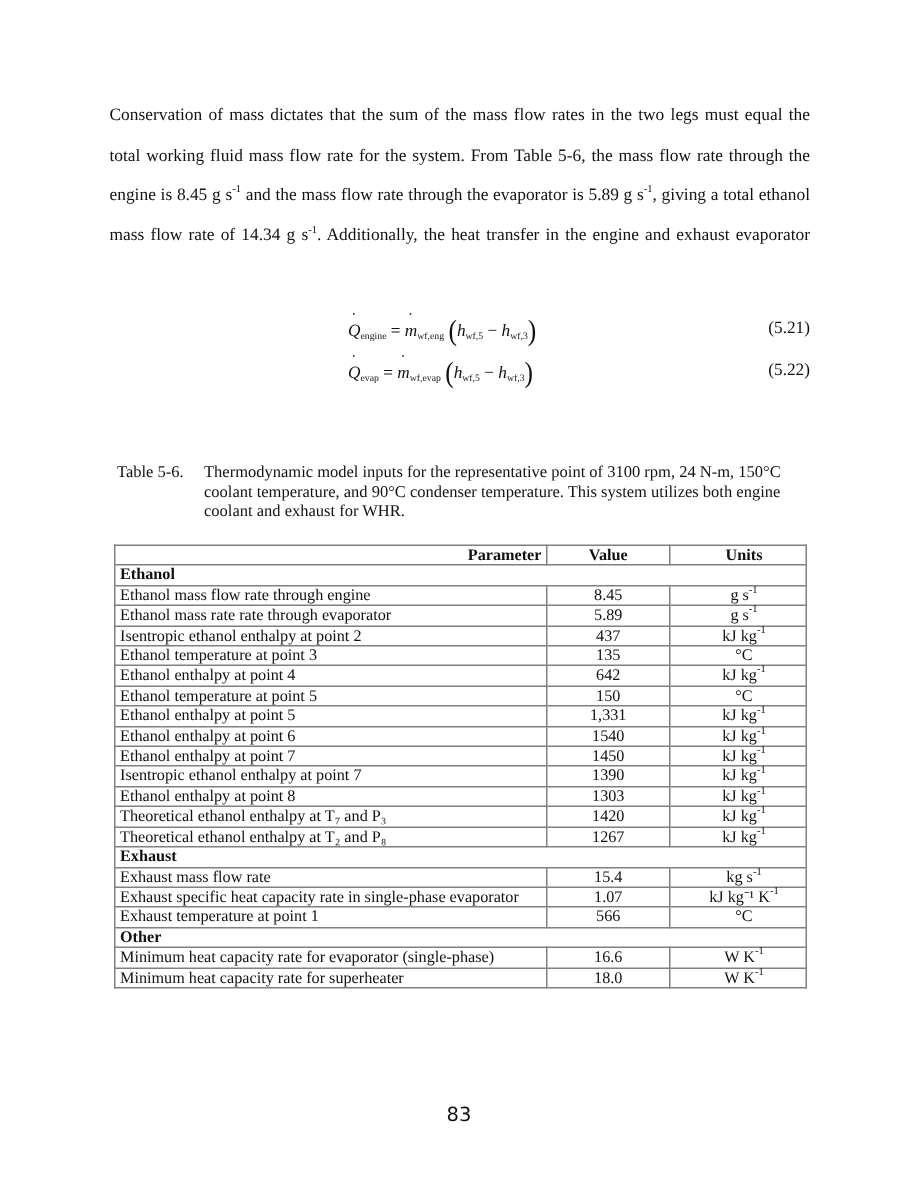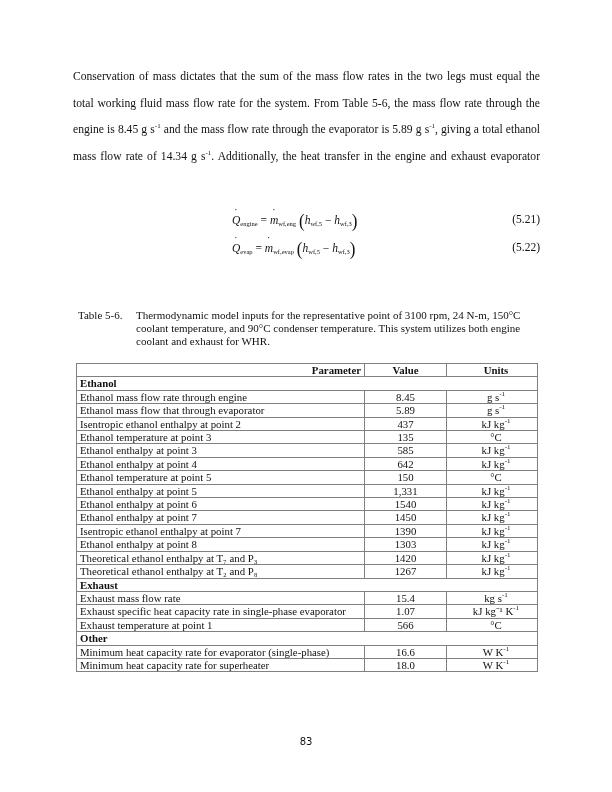--- a/index.html
+++ b/index.html
@@ -21,21 +21,21 @@
   .caption .cap-label { position: absolute; left: 0; top: 0; }
   .caption .cap-text { position: absolute; left: 58px; top: 0; width: 395px; }
   table { position: absolute; left: 76px; top: 363px; width: 462px; border-collapse: collapse;
           font-size: 10.8px; line-height: 12.4px; }
   td, th { border: 1px solid #808080; padding: 0 3px; vertical-align: top; }
   th { font-weight: bold; text-align: right; }
   td.val, th.val { text-align: center; width: 75px; }
   td.unit, th.unit { text-align: center; width: 76px; padding-left: 11px; }
   tr.section td { font-weight: bold; margin-top: 20px; }
   .footer { position: absolute; left: 0; width: 612px; top: 736px; text-align: center;
-            font-family: "DejaVu Sans", sans-serif; font-size: 10px; }
+            font-family: "DejaVu Sans", sans-serif; font-size: 13px; }
 </style>
 </head>
 <body>
 
 <div class="para">
   <span class="line j">Conservation of mass dictates that the sum of the mass flow rates in the two legs must equal the</span>
   <span class="line j">total working fluid mass flow rate for the system. From Table 5-6, the mass flow rate through the</span>
   <span class="line j"><span>engine is 8.45 g s</span><sup>-1</sup><span> and the mass flow rate through the evaporator is 5.89 g s</span><sup>-1</sup><span>, giving a total ethanol</span></span>
   <span class="line j"><span>mass flow rate of 14.34 g s</span><sup>-1</sup><span>. Additionally, the heat transfer in the engine and exhaust evaporator</span></span>
 </div>
@@ -80,38 +80,33 @@
   <tbody id="tbody">
       <tr class="section">
         <td colspan="3">Ethanol</td>
       </tr>
       <tr>
         <td>Ethanol mass flow rate through engine</td>
         <td class="val">8.45</td>
         <td class="unit"><span>g s</span><sup>-1</sup></td>
       </tr>
       <tr>
-        <td>Ethanol mass flow that through evaporator</td>
+        <td>Ethanol mass rate rate through evaporator</td>
         <td class="val">5.89</td>
         <td class="unit"><span>g s</span><sup>-1</sup></td>
       </tr>
       <tr>
         <td>Isentropic ethanol enthalpy at point 2</td>
         <td class="val">437</td>
         <td class="unit"><span>kJ kg</span><sup>-1</sup></td>
       </tr>
       <tr>
         <td>Ethanol temperature at point 3</td>
         <td class="val">135</td>
         <td class="unit"><span>°C</span><sup></sup></td>
-      </tr>
-      <tr>
-        <td>Ethanol enthalpy at point 3</td>
-        <td class="val">585</td>
-        <td class="unit"><span>kJ kg</span><sup>-1</sup></td>
       </tr>
       <tr>
         <td>Ethanol enthalpy at point 4</td>
         <td class="val">642</td>
         <td class="unit"><span>kJ kg</span><sup>-1</sup></td>
       </tr>
       <tr>
         <td>Ethanol temperature at point 5</td>
         <td class="val">150</td>
         <td class="unit"><span>°C</span><sup></sup></td>

